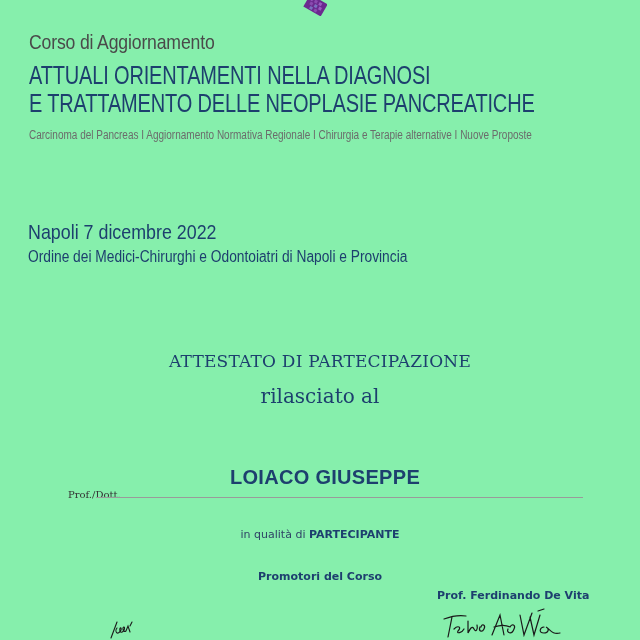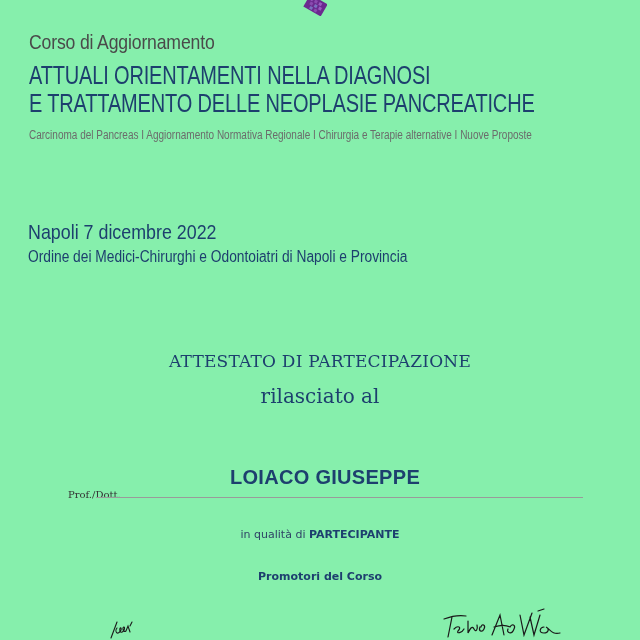--- a/index.html
+++ b/index.html
@@ -173,20 +173,21 @@
   <div class="abs prefix">Prof./Dott.</div>
   <div class="abs name-line"></div>
 
   <div class="abs center-block role-line">
     <span>in qualità di</span>
     <b>PARTECIPANTE</b>
   </div>
 
   <div class="abs center-block promoters">Promotori del Corso</div>
 
+  <div class="abs signer right">Prof. Ferdinando De Vita</div>
 
   <svg class="signature sig-left" viewBox="0 0 30 22">
     <path d="M3 20 L9 4 M9 10 C6 14 10 18 13 12 C14 9 11 9 12 13 C14 17 18 10 16 9 C14 9 15 15 18 13 L20 8 L22 14 M22 8 L24 4" fill="none" stroke="#1a1a1a" stroke-width="1.1" stroke-linecap="round"></path>
   </svg>
 
   <svg class="signature sig-right" viewBox="0 0 140 33">
     <path d="M4 12 C12 9 20 8 26 9 M12 10 L8 30 M14 22 C18 18 22 20 18 24 C16 27 22 26 24 22 M28 14 L28 26 C30 22 32 18 34 22 C36 26 38 22 37 18 M40 20 C38 24 42 26 44 22 C46 18 42 16 41 20" fill="none" stroke="#1a1a1a" stroke-width="1.2" stroke-linecap="round"></path>
     <path d="M52 28 L60 8 L64 28 M54 20 C60 18 66 18 70 20 M68 22 C66 26 72 28 74 22 C76 18 72 16 70 20 M80 8 L84 28 L92 6 M90 10 L94 28 L100 8 M98 4 L104 2 M104 20 C100 20 98 26 104 26 C108 26 110 22 106 20 C110 22 112 28 120 26" fill="none" stroke="#1a1a1a" stroke-width="1.2" stroke-linecap="round"></path>
   </svg>
 

